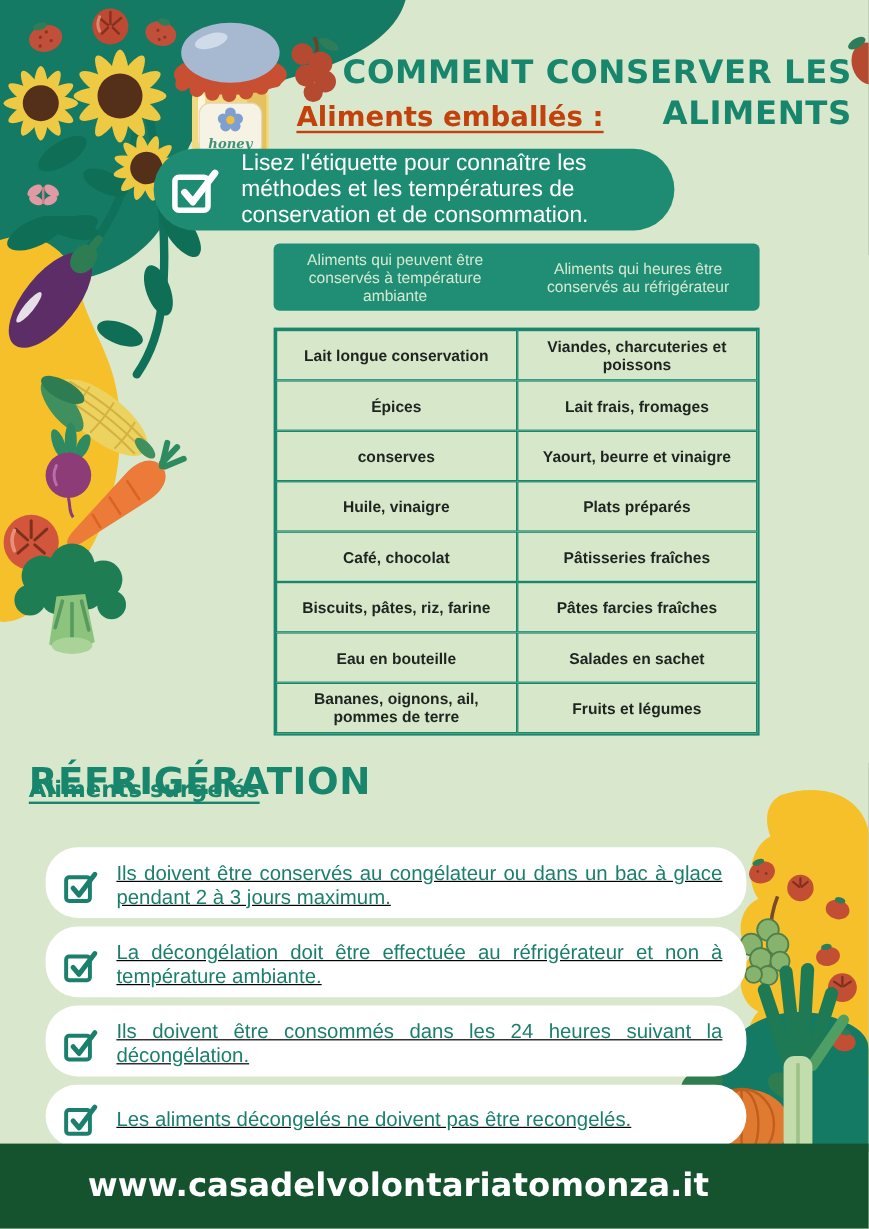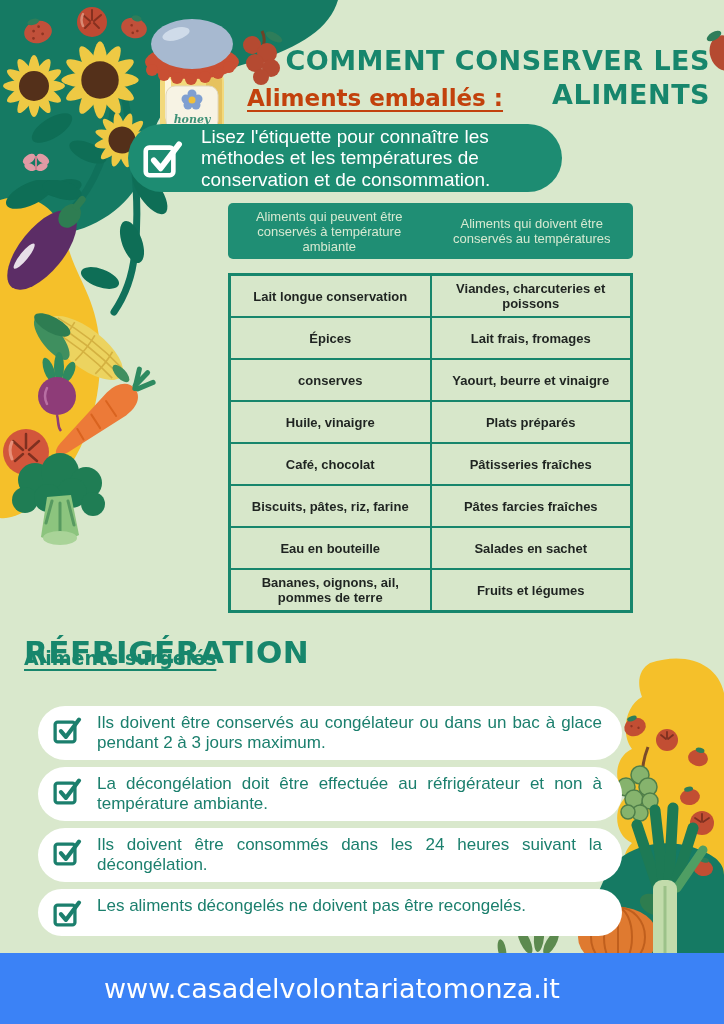--- a/index.html
+++ b/index.html
@@ -63,32 +63,32 @@
     position:absolute;left:24px;top:628px;z-index:1;color:#17866c;
     font-family:"DejaVu Sans",sans-serif;font-weight:bold;font-size:19px;
     text-decoration:underline;text-decoration-thickness:2px;text-underline-offset:4px;
   }
 
   .tips{
     position:absolute;left:38px;top:706px;width:584px;z-index:1;
     display:flex;flex-direction:column;gap:7px;
   }
   .tip-white{
-    background:#ffffff;border-radius:27px;display:flex;gap:13px;
-    padding:7px 20px 7px 13px;box-sizing:border-box;
+    background:#ffffff;border-radius:27px;display:flex;align-items:center;gap:13px;
+    padding:12px 20px 7px 13px;box-sizing:border-box;text-decoration:underline;
   }
   .tip-white .cb{width:33px;height:33px;flex:0 0 auto;color:#1b7f6d;}
   .tip-white p{
     margin:0;color:#1b7f6d;font-size:17px;line-height:20px;text-align:justify;flex:1;
   }
 
   .footer{
     position:absolute;left:0;bottom:0;width:724px;height:71px;z-index:2;
-    background:#3b82f6;display:flex;align-items:center;justify-content:center;
-    padding-right:60px;box-sizing:border-box;
+    background:#14532d;display:flex;align-items:center;justify-content:center;
+    padding-right:60px;box-sizing:border-box;font-weight:bold;
   }
   .footer .url{
     color:#ffffff;font-family:"DejaVu Sans",sans-serif;font-size:27px;
   }
 </style>
 </head>
 <body>
 
 <div class="poster">
 
@@ -363,21 +363,21 @@
     <svg class="cb" viewBox="0 0 40 40">
       <rect x="5" y="11" width="24" height="24" rx="3" fill="none" stroke="currentColor" stroke-width="4"></rect>
       <path d="M12 22 L18 29 L34 8" fill="none" stroke="currentColor" stroke-width="5" stroke-linecap="round" stroke-linejoin="round"></path>
     </svg>
     <p>Lisez l'étiquette pour connaître les méthodes et les températures de conservation et de consommation.</p>
   </div>
 
   <div class="food-table">
     <div class="thead">
       <div class="th">Aliments qui peuvent être conservés à température ambiante</div>
-      <div class="th">Aliments qui doivent être conservés au températures</div>
+      <div class="th">Aliments qui heures être conservés au réfrigérateur</div>
     </div>
     <div class="tbody">
       <div class="td">Lait longue conservation</div>
       <div class="td">Viandes, charcuteries et poissons</div>
       <div class="td">Épices</div>
       <div class="td">Lait frais, fromages</div>
       <div class="td">conserves</div>
       <div class="td">Yaourt, beurre et vinaigre</div>
       <div class="td">Huile, vinaigre</div>
       <div class="td">Plats préparés</div>

